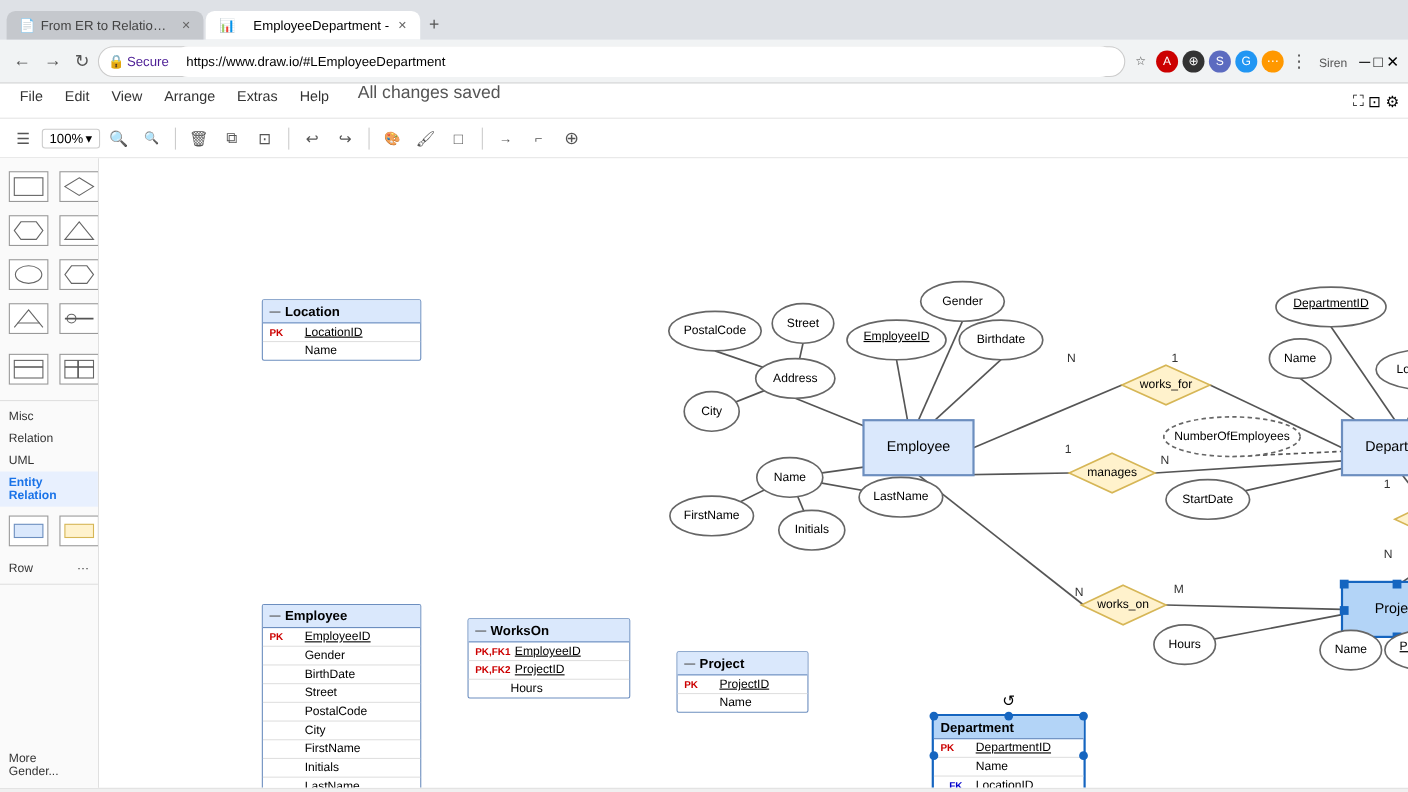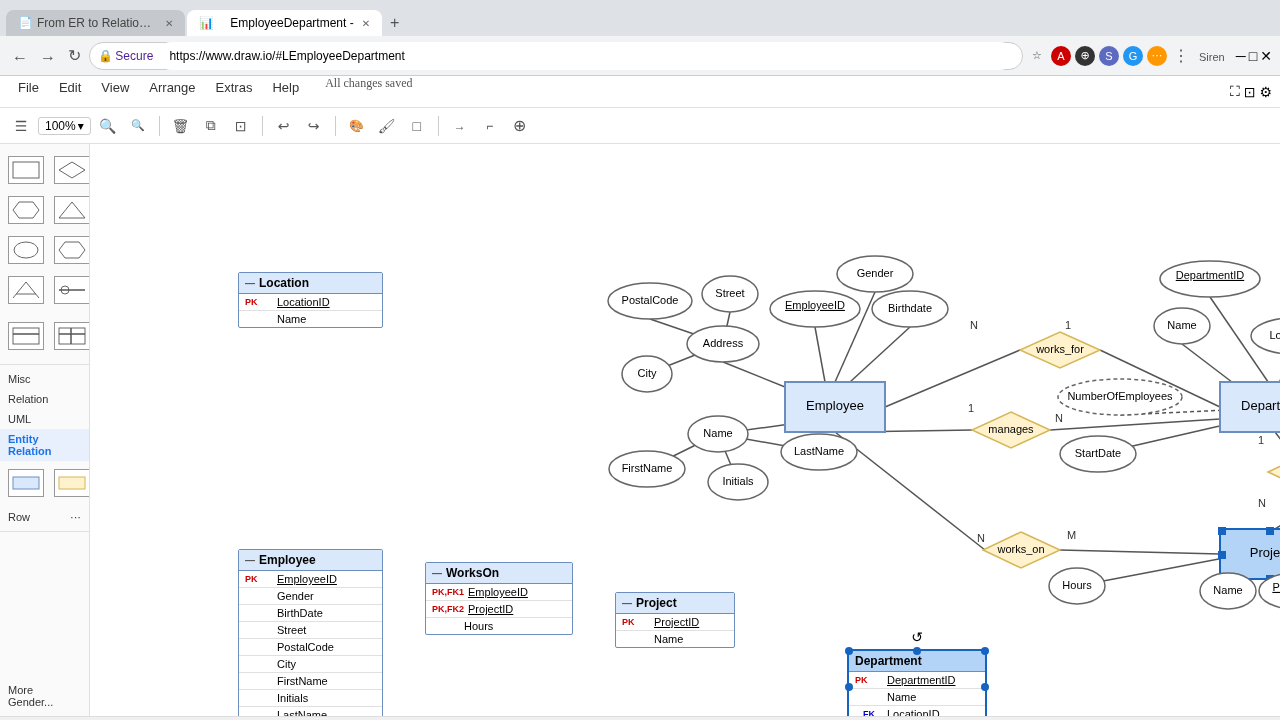--- a/index.html
+++ b/index.html
@@ -18,21 +18,21 @@
     .nav-btn { background: none; border: none; cursor: pointer; font-size: 16px; color: #555; padding: 2px 4px; }
     .nav-btn:disabled { color: #bbb; }
     #address-bar { flex: 1; height: 28px; border: 1px solid #ccc; border-radius: 14px; padding: 0 12px; font-size: 12px; background: #fff; }
     .addr-icon { font-size: 12px; color: #1a73e8; margin-right: 2px; }
     .toolbar-icons { display: flex; gap: 4px; }
     .toolbar-icon { width: 20px; height: 20px; border-radius: 50%; display: flex; align-items: center; justify-content: center; font-size: 11px; color: #555; cursor: pointer; }
 
     
     #menu-bar { display: flex; padding: 0 8px; height: 32px; border-bottom: 1px solid #e0e0e0; background: #fff; }
     .menu-item { padding: 4px 10px; cursor: pointer; font-size: 13px; color: #333; }
-    #saved-status { margin-left: 16px; color: #555; font-size: 12px; font-family: Liberation Serif, serif; }
+    #saved-status { margin-left: 16px; color: #555; font-size: 16px; }
 
     
     #tool-bar { display: flex; align-items: center; padding: 2px 8px; height: 36px; border-bottom: 1px solid #e0e0e0; background: #fff; gap: 4px; }
     .tool-btn { width: 26px; height: 26px; display: flex; align-items: center; justify-content: center; cursor: pointer; border-radius: 3px; font-size: 14px; color: #555; border: none; background: none; }
     .tool-separator { width: 1px; height: 20px; background: #ccc; margin: 0 4px; }
 
     
     #main-area { display: flex; height: calc(720px - 148px); }
 
     

